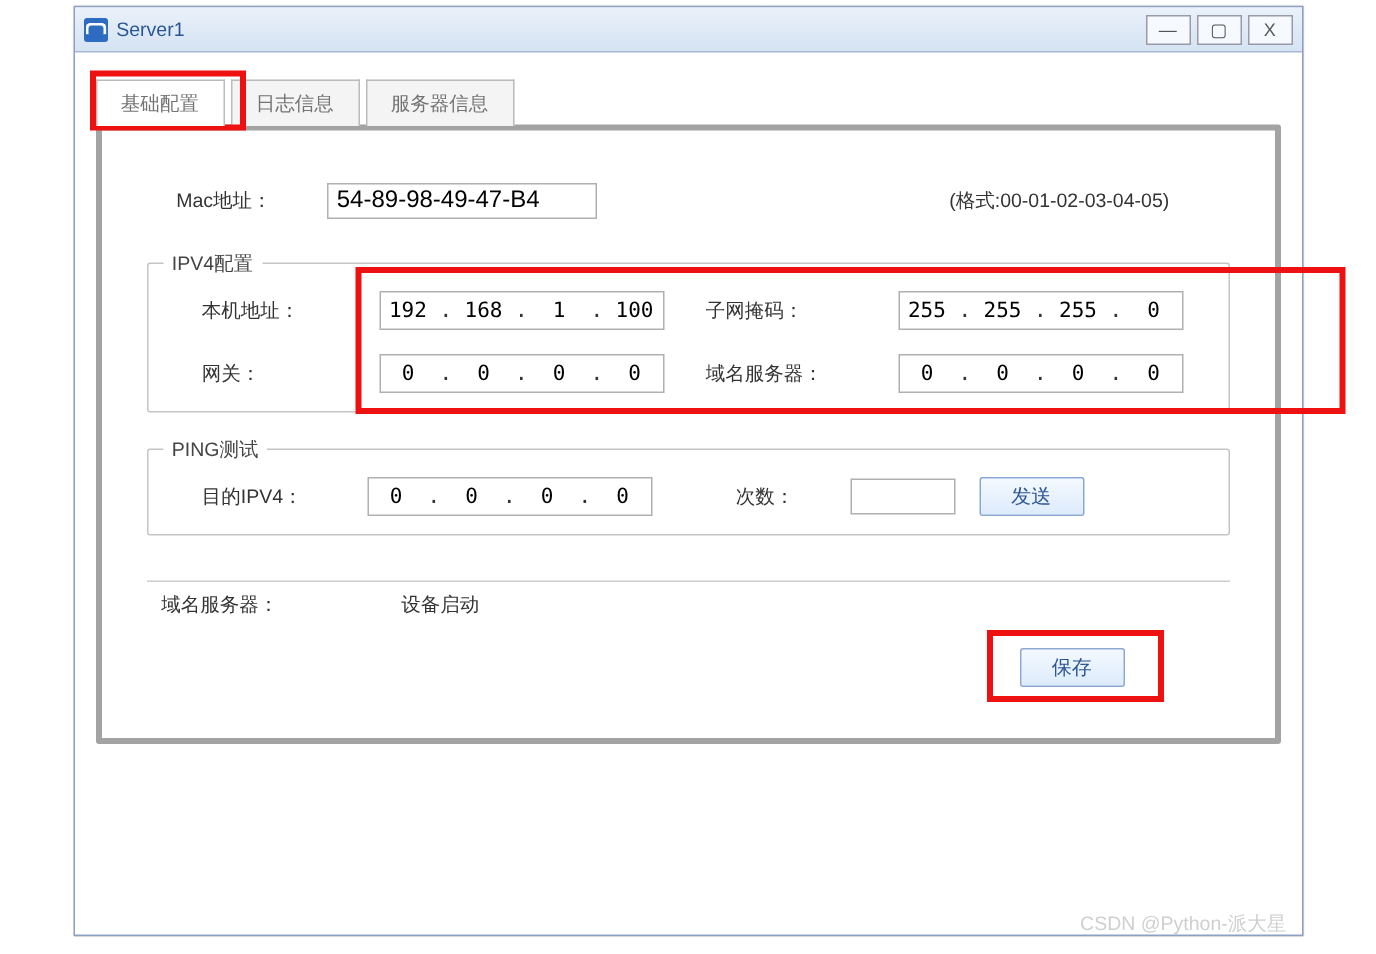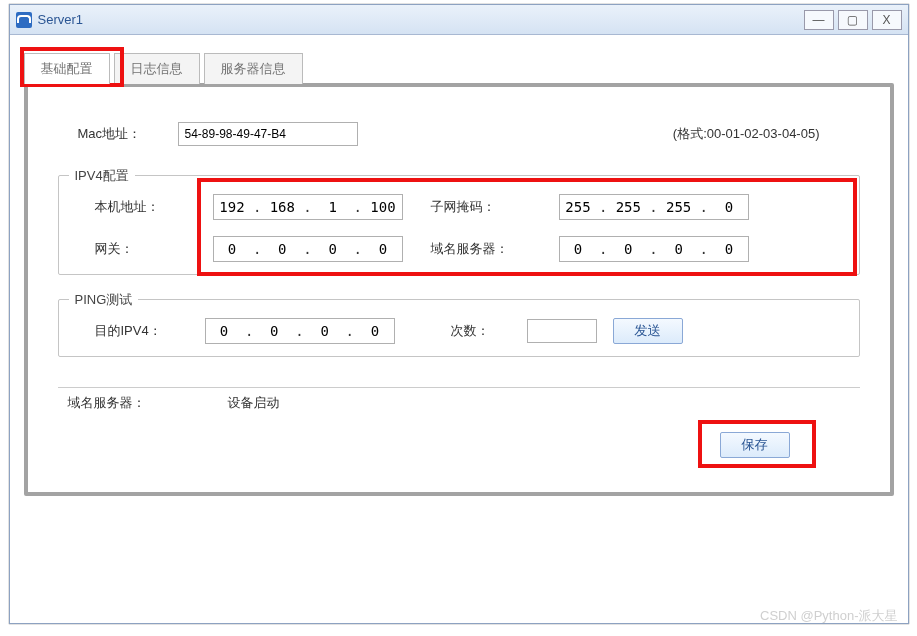--- a/index.html
+++ b/index.html
@@ -1,32 +1,32 @@
 <!DOCTYPE html>
 <html><head>
 <meta charset="utf-8">
 <style>
 * { box-sizing: border-box; margin: 0; padding: 0; }
 body { font-family: "Microsoft YaHei", Tahoma, sans-serif; font-size: 13px; background: #fff; color: #333; }
-.window { width: 900px; height: 620px; margin: 4px auto; border: 1px solid #8da2c1; box-shadow: 0 0 1px #555; background: #fff; position: relative; }
+.window { width: 820px; height: 620px; margin: 4px auto; border: 1px solid #8da2c1; box-shadow: 0 0 1px #555; background: #fff; position: relative; }
 .titlebar { height: 30px; background: linear-gradient(#eaf1fa, #d5e3f3); border-bottom: 1px solid #a8b8d2; display: flex; align-items: center; padding: 0 6px; }
 .title-icon { width: 16px; height: 16px; background: #2e6cc2; border-radius: 2px; position: relative; margin-right: 6px; }
 .title-icon::after { content: ""; position: absolute; width: 10px; height: 6px; border: 2px solid #fff; border-bottom: none; left: 1px; top: 3px; border-radius: 4px 4px 0 0; }
 .title-text { color: #2b5694; font-weight: 500; flex: 1; }
 .win-btns { display: flex; }
 .win-btn { width: 30px; height: 20px; border: 1px solid #99a; background: #f6f9fd; margin-left: 4px; display: flex; align-items: center; justify-content: center; font-size: 12px; color: #555; cursor: pointer; }
 .client { padding: 18px 14px 8px; position: relative; }
 .tabs { display: flex; }
 .tab { padding: 6px 16px; border: 1px solid #bbb; border-bottom: none; background: #f4f4f4; margin-right: 4px; cursor: pointer; font-size: 13px; color: #737373; }
 .tab.active { background: #fff; position: relative; z-index: 2; }
 .hl-red { border: 4px solid #e11; position: absolute; pointer-events: none; }
 .panel { border: 4px solid #a3a3a3; border-radius: 2px; margin-top: -1px; padding: 30px 30px 24px 30px; background: #fff; }
 .row { display: flex; align-items: center; height: 34px; margin-bottom: 6px; }
 .lbl { width: 120px; padding-left: 20px; }
-.input-std { width: 180px; height: 24px; border: 1px solid #b0b0b0; padding: 2px 6px; font-family: inherit; font-size: 12px; }
+.input-std { width: 180px; height: 24px; border: 1px solid #b0b0b0; padding: 2px 6px; font-family: inherit; font-size: 16px; }
 .format-hint { margin-left: auto; margin-right: 40px; }
 .group { border: 1px solid #c5c5c5; border-radius: 2px; margin-top: 24px; padding: 18px 12px 12px 12px; position: relative; }
 .group-title { position: absolute; top: -9px; left: 10px; background: #fff; padding: 0 6px; color: #444; }
 .grid2 { display: grid; grid-template-columns: 100px 200px 110px 200px; column-gap: 18px; row-gap: 16px; align-items: center; padding-left: 24px; }
 .ipbox { width: 190px; height: 26px; border: 1px solid #b0b0b0; display: flex; align-items: center; justify-content: space-around; font-family: monospace; font-size: 14px; background: #fff; }
 .ipbox .oct { width: 32px; text-align: center; border: none; outline: none; font: inherit; }
 .ipbox .dot { color: #333; }
 .ping-row { display: flex; align-items: center; padding-left: 24px; gap: 16px; }
 .count-input { width: 70px; height: 24px; border: 1px solid #b0b0b0; }
 .btn { width: 70px; height: 26px; border: 1px solid #8aa8d6; background: linear-gradient(#f4f9ff, #dcebfb); color: #2b5694; cursor: pointer; border-radius: 2px; }

